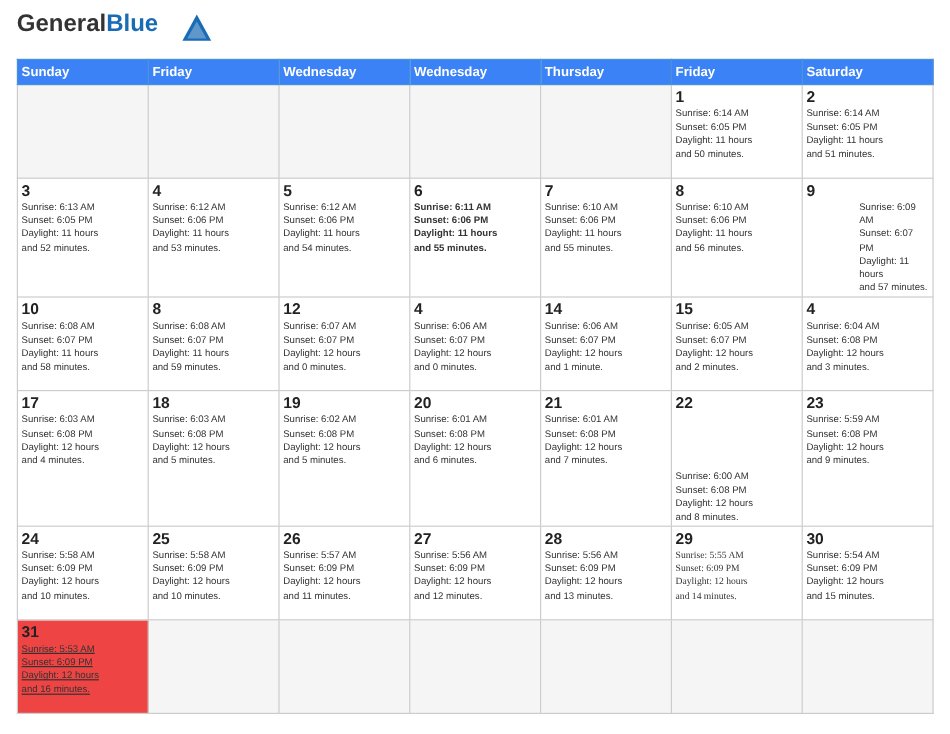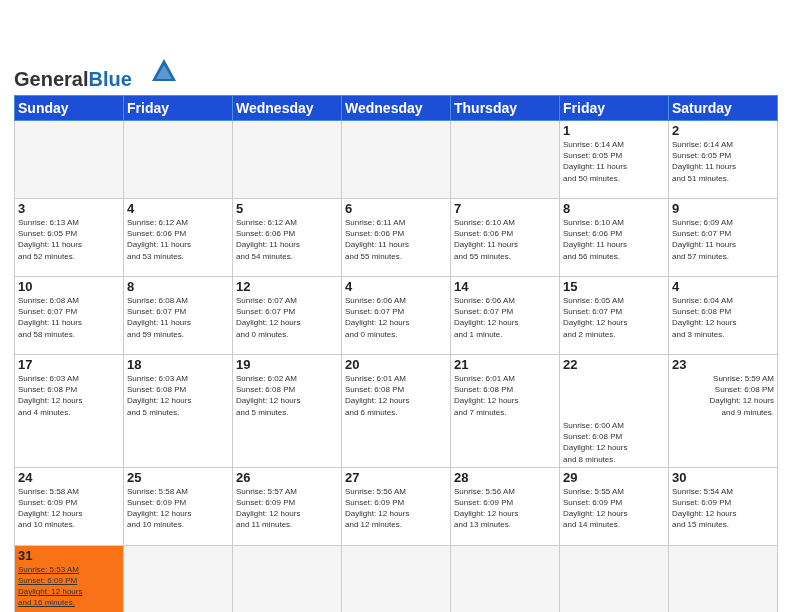--- a/index.html
+++ b/index.html
@@ -22,23 +22,22 @@
       align-items: flex-start;
       margin-bottom: 6px;
     }
     .logo-area {
       display: flex;
       flex-direction: column;
       align-items: flex-start;
     }
     .logo-wrapper {
       display: flex;
-      align-items: flex-end;
+      align-items: flex-start;
       gap: 18px;
-      margin-top: 47px;
     }
     .title-area {
       text-align: right;
     }
     .main-title {
       font-size: 36px;
       font-weight: bold;
       color: #222;
       line-height: 1.1;
     }
@@ -46,39 +45,39 @@
       font-size: 14px;
       color: #444;
       margin-top: 2px;
     }
     .calendar-table {
       width: 100%;
       border-collapse: collapse;
       table-layout: fixed;
     }
     .calendar-table thead tr th {
-      background: #1d4ed8;
+      background: #3b82f6;
       color: #fff;
-      font-size: 14px;
+      font-size: 11px;
       font-weight: bold;
       padding: 4px 3px;
       text-align: left;
       border: 1px solid #4a90d9;
     }
     .calendar-table tbody tr td {
       border: 1px solid #ccc;
       vertical-align: top;
       padding: 2px 3px;
       font-size: 8.5px;
       color: #333;
       height: 78px;
       background: #fff;
     }
     .calendar-table tbody tr:last-child td {
-      background: #f97316;
+      background: #ef4444;
     }
     .day-number {
       font-size: 13px;
       font-weight: bold;
       color: #222;
       display: block;
       margin-bottom: 1px;
     }
     .day-info {
       font-size: 8px;
@@ -164,42 +163,42 @@
           </td>
           <td>
             <span class="day-number">5</span>
             <div class="day-info" style="white-space: pre-line;">Sunrise: 6:12 AM
 Sunset: 6:06 PM
 Daylight: 11 hours
 and 54 minutes.</div>
           </td>
           <td>
             <span class="day-number">6</span>
-            <div class="day-info" style="white-space: pre-line;">Sunrise: 6:11 AM
+            <div class="day-info" style="white-space: pre-line; font-weight: bold;">Sunrise: 6:11 AM
 Sunset: 6:06 PM
 Daylight: 11 hours
 and 55 minutes.</div>
           </td>
           <td>
             <span class="day-number">7</span>
             <div class="day-info" style="white-space: pre-line;">Sunrise: 6:10 AM
 Sunset: 6:06 PM
 Daylight: 11 hours
 and 55 minutes.</div>
           </td>
           <td>
             <span class="day-number">8</span>
             <div class="day-info" style="white-space: pre-line;">Sunrise: 6:10 AM
 Sunset: 6:06 PM
 Daylight: 11 hours
 and 56 minutes.</div>
           </td>
           <td>
             <span class="day-number">9</span>
-            <div class="day-info" style="white-space: pre-line;">Sunrise: 6:09 AM
+            <div class="day-info" style="white-space: pre-line; margin-left: 44px;">Sunrise: 6:09 AM
 Sunset: 6:07 PM
 Daylight: 11 hours
 and 57 minutes.</div>
           </td>
         </tr>
         <tr>
           <td>
             <span class="day-number">10</span>
             <div class="day-info" style="white-space: pre-line;">Sunrise: 6:08 AM
 Sunset: 6:07 PM
@@ -287,21 +286,21 @@
           </td>
           <td>
             <span class="day-number">22</span>
             <div class="day-info" style="white-space: pre-line; margin-top: 48px;">Sunrise: 6:00 AM
 Sunset: 6:08 PM
 Daylight: 12 hours
 and 8 minutes.</div>
           </td>
           <td>
             <span class="day-number">23</span>
-            <div class="day-info" style="white-space: pre-line; text-align: right;">Sunrise: 5:59 AM
+            <div class="day-info" style="white-space: pre-line;">Sunrise: 5:59 AM
 Sunset: 6:08 PM
 Daylight: 12 hours
 and 9 minutes.</div>
           </td>
         </tr>
         <tr>
           <td>
             <span class="day-number">24</span>
             <div class="day-info" style="white-space: pre-line;">Sunrise: 5:58 AM
 Sunset: 6:09 PM
@@ -331,21 +330,21 @@
           </td>
           <td>
             <span class="day-number">28</span>
             <div class="day-info" style="white-space: pre-line;">Sunrise: 5:56 AM
 Sunset: 6:09 PM
 Daylight: 12 hours
 and 13 minutes.</div>
           </td>
           <td>
             <span class="day-number">29</span>
-            <div class="day-info" style="white-space: pre-line;">Sunrise: 5:55 AM
+            <div class="day-info" style="white-space: pre-line; font-family: Liberation Serif, serif;">Sunrise: 5:55 AM
 Sunset: 6:09 PM
 Daylight: 12 hours
 and 14 minutes.</div>
           </td>
           <td>
             <span class="day-number">30</span>
             <div class="day-info" style="white-space: pre-line;">Sunrise: 5:54 AM
 Sunset: 6:09 PM
 Daylight: 12 hours
 and 15 minutes.</div>

